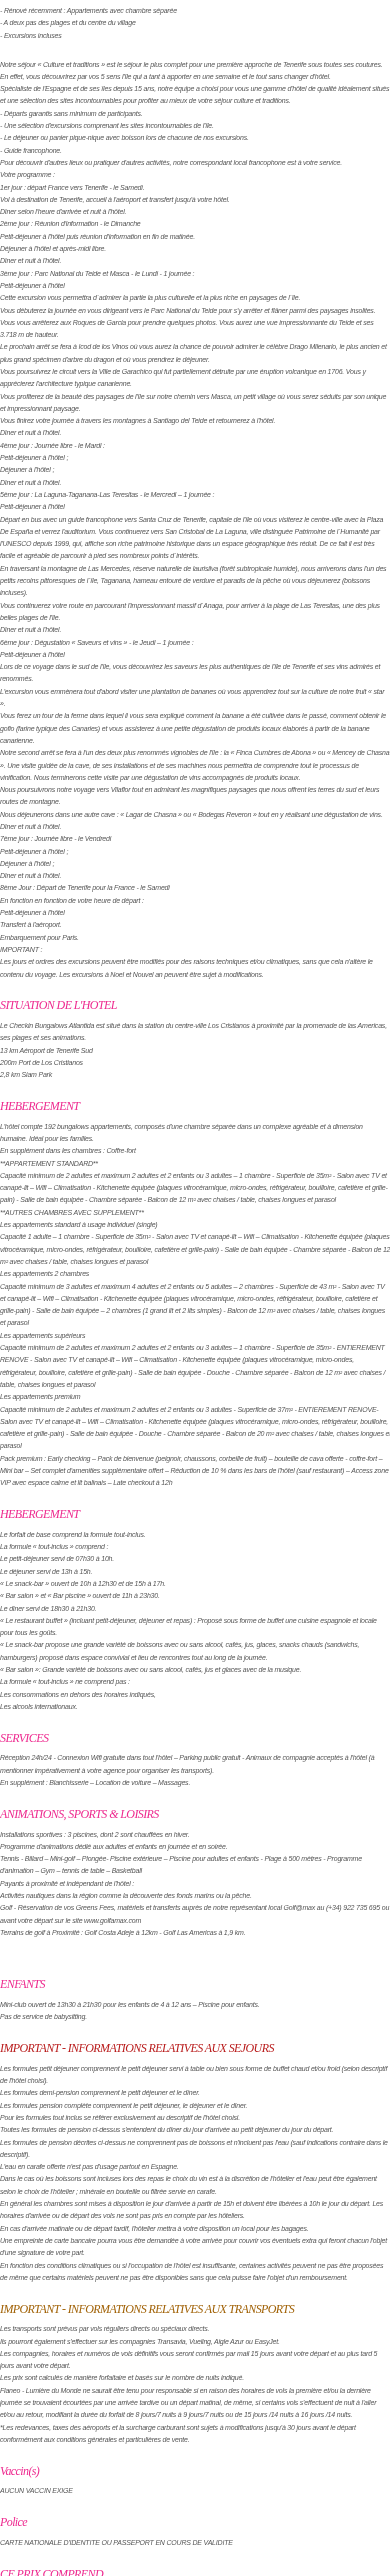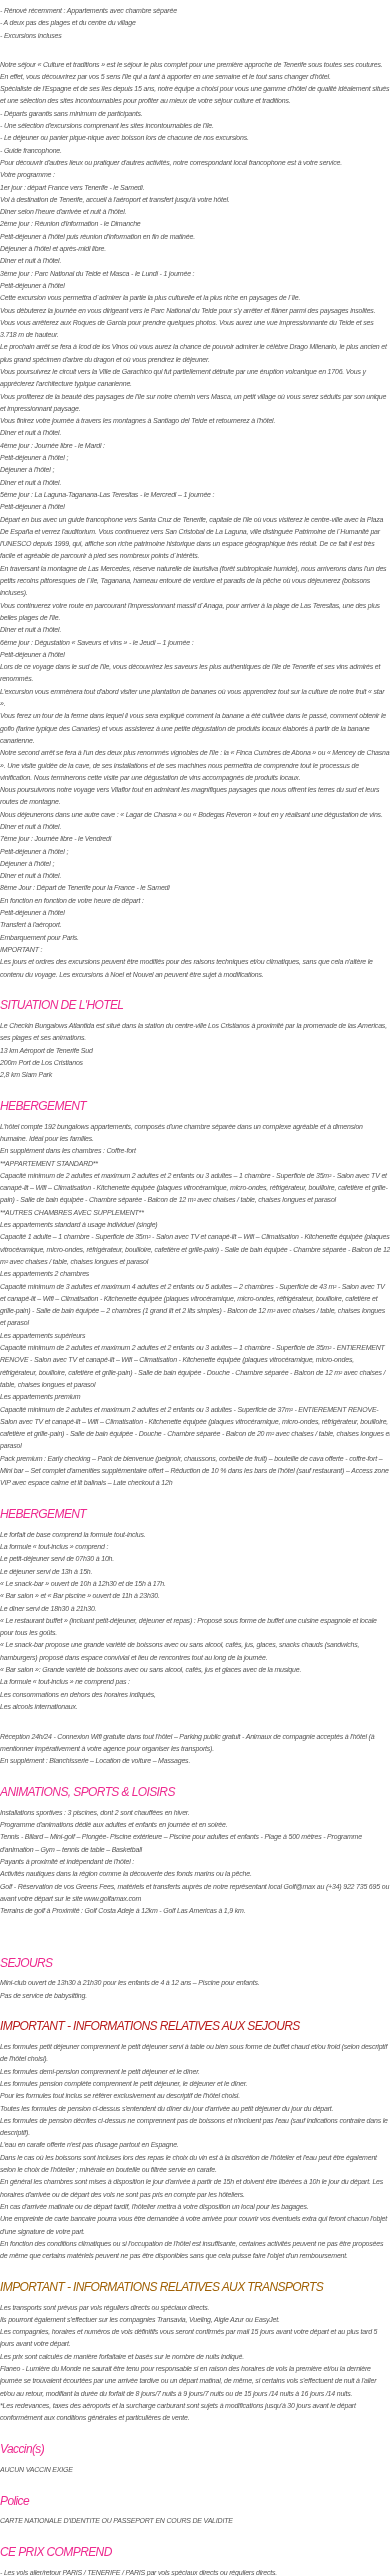--- a/index.html
+++ b/index.html
@@ -14,21 +14,21 @@
     font-size: 7px;
     line-height: 12.3px;
     letter-spacing: -0.2px;
     margin: 0;
     transform-origin: left;
   }
   .intro { padding-top: 5.2px; }
   .gap { height: 16.5px; }
   .section { margin-top: 17.5px; }
   .section-title {
-    font-family: Liberation Sans, sans-serif;
+    font-family: Liberation Serif, serif;
     font-style: italic;
     font-weight: normal;
     color: #ee2a8f;
     font-size: 12px;
     line-height: 15.5px;
     letter-spacing: -0.6px;
     margin: 0 0 6.2px 0;
     text-transform: none;
   }
 </style>
@@ -138,36 +138,37 @@
         <p class="p">« Bar salon » et « Bar piscine » ouvert de 11h à 23h30.</p>
         <p class="p">Le dîner servi de 18h30 à 21h30.</p>
         <p class="p">« Le restaurant buffet » (incluant petit-déjeuner, déjeuner et repas) : Proposé sous forme de buffet une cuisine espagnole et locale pour tous les goûts.</p>
         <p class="p">« Le snack-bar propose une grande variété de boissons avec ou sans alcool, cafés, jus, glaces, snacks chauds (sandwichs, hamburgers) proposé dans espace convivial et lieu de rencontres tout au long de la journée.</p>
         <p class="p">« Bar salon »: Grande variété de boissons avec ou sans alcool, cafés, jus et glaces avec de la musique.</p>
         <p class="p">La formule « tout-inclus » ne comprend pas :</p>
         <p class="p">Les consommations en dehors des horaires indiqués,</p>
         <p class="p">Les alcools internationaux.</p>
       </div>
       <div class="section">
+        <h2 class="section-title" style="color: rgb(238, 42, 143);">SERVICES</h2>
         <p class="p">Réception 24h/24 - Connexion Wifi gratuite dans tout l'hôtel – Parking public gratuit - Animaux de compagnie acceptés à l'hôtel (à mentionner impérativement à votre agence pour organiser les transports).</p>
         <p class="p">En supplément : Blanchisserie – Location de voiture – Massages.</p>
       </div>
       <div class="section">
         <h2 class="section-title" style="color: rgb(238, 42, 143);">ANIMATIONS, SPORTS &amp; LOISIRS</h2>
         <p class="p">Installations sportives : 3 piscines, dont 2 sont chauffées en hiver.</p>
         <p class="p">Programme d'animations dédié aux adultes et enfants en journée et en soirée.</p>
         <p class="p">Tennis - Billard – Mini-golf – Plongée- Piscine extérieure – Piscine pour adultes et enfants - Plage à 500 mètres - Programme d'animation – Gym – tennis de table – Basketball</p>
         <p class="p">Payants à proximité et indépendant de l'hôtel :</p>
         <p class="p">Activités nautiques dans la région comme la découverte des fonds marins ou la pêche.</p>
         <p class="p">Golf - Réservation de vos Greens Fees, matériels et transferts auprès de notre représentant local Golf@max au (+34) 922 735 695 ou avant votre départ sur le site www.golfamax.com</p>
         <p class="p">Terrains de golf à Proximité : Golf Costa Adeje à 12km - Golf Las Americas à 1,9 km.</p>
         <div style="height: 20.6px;"></div>
       </div>
       <div class="section">
-        <h2 class="section-title" style="color: rgb(238, 42, 143);">SEJOURS</h2>
+        <h2 class="section-title" style="color: rgb(238, 42, 143);">ENFANTS</h2>
         <p class="p">Mini-club ouvert de 13h30 à 21h30 pour les enfants de 4 à 12 ans – Piscine pour enfants.</p>
         <p class="p">Pas de service de babysitting.</p>
       </div>
       <div class="section">
         <h2 class="section-title" style="color: #b91c1c;">IMPORTANT - INFORMATIONS RELATIVES AUX SEJOURS</h2>
         <p class="p">Les formules petit déjeuner comprennent le petit déjeuner servi à table ou bien sous forme de buffet chaud et/ou froid (selon descriptif de l'hôtel choisi).</p>
         <p class="p">Les formules demi-pension comprennent le petit déjeuner et le dîner.</p>
         <p class="p">Les formules pension complète comprennent le petit déjeuner, le déjeuner et le dîner.</p>
         <p class="p">Pour les formules tout inclus se référer exclusivement au descriptif de l'hôtel choisi.</p>
         <p class="p">Toutes les formules de pension ci-dessus s'entendent du dîner du jour d'arrivée au petit déjeuner du jour du départ.</p>

